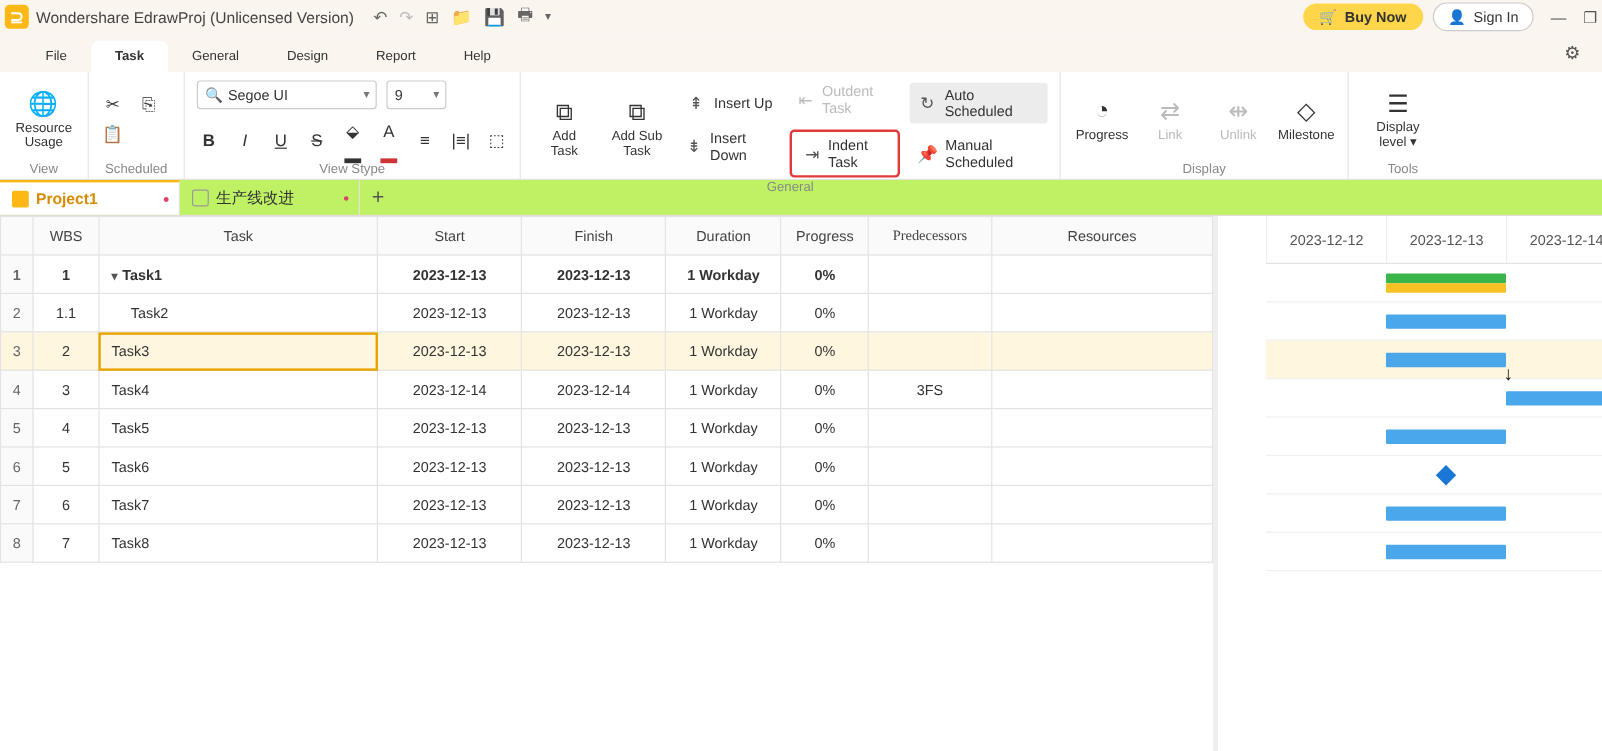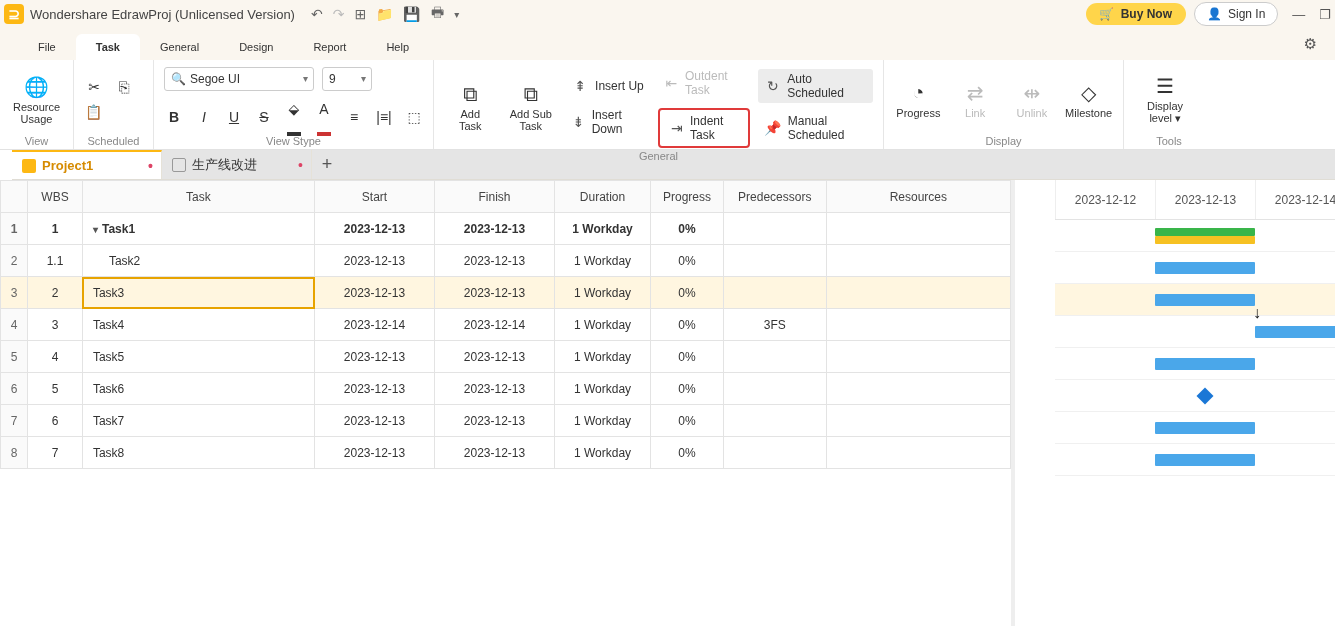--- a/index.html
+++ b/index.html
@@ -46,21 +46,21 @@
 .font-size::after { content: "▾"; position: absolute; right: 5px; color:#777; font-size:10px; }
 .style-row { display:flex; gap:10px; align-items:center; }
 .style-btn { width:20px; text-align:center; cursor:pointer; font-size:14px; color:#333; }
 .style-btn.u { text-decoration: underline; }
 .style-btn.s { text-decoration: line-through; }
 .color-chip { display:inline-block; width:14px; height:4px; position:relative; top:6px;}
 .fill-chip { background:#333; }
 .font-chip { background:#c33; }
 
 
-.doctabs { height: 30px; background: #e5e5e5; display: flex; align-items: center; border-bottom: 1px solid #e0ddd5; margin-left: 12px; }
+.doctabs { height: 30px; background: #bef264; display: flex; align-items: center; border-bottom: 1px solid #e0ddd5; }
 .doctab { display: flex; align-items: center; height: 100%; padding: 0 24px 0 10px; gap: 6px; font-size: 13px; cursor: pointer; position: relative; border-right:1px solid #e6e2d8; min-width:150px; }
 .doctab.active { background: #fff; border-top: 2px solid #fdb813; font-weight:600; color:#d68b00;}
 .doctab .dirty { position: absolute; right: 8px; color: #d46; font-size: 14px; }
 .doctab .file-ico { width:14px; height:14px; background:#fdb813; border-radius:2px; }
 .doctab .file-ico2 { width:14px; height:14px; border:1px solid #999; border-radius:2px; }
 .addtab { width: 30px; text-align:center; font-size:18px; color:#555; cursor:pointer; }
 
 
 .main { display:flex; height: calc(626px - 28px - 32px - 90px - 30px); }
 .grid { flex: 0 0 1015px; overflow:auto; border-right: 4px solid #eee; }
@@ -73,21 +73,21 @@
 table.tasks td.task-name { text-align: left; padding-left: 10px; }
 tr.summary td { font-weight: bold; }
 tr.selected-row td { background: #fff6e0; }
 td.selected-cell { outline: 2px solid #e7a300; outline-offset: -2px; background:#fff; }
 .rownum { width: 28px; background:#fafafa; color:#666; }
 .wbs { width: 56px; }
 .col-task { width: 240px; }
 .col-date { width: 124px; }
 .col-dur { width: 98px; }
 .col-prog { width: 74px; }
-.col-pred { width: 104px; }
+.col-pred { width: 104px; font-family: Liberation Serif, serif; }
 .col-res { width: 190px; }
 .caret { display:inline-block; margin-right:4px; color:#555; font-size:10px; }
 .indent1 { padding-left: 26px !important; }
 
 
 .gantt-header { height: 40px; border-bottom:1px solid #e3e3e3; display:flex; }
 .gantt-header .day { flex:0 0 100px; border-left:1px solid #eee; display:flex; align-items:center; justify-content:center; font-size:12px; color:#555; }
 .gantt-body { position:relative; }
 .gantt-row { height:32px; border-bottom:1px solid #f0f0f0; position:relative; }
 .gantt-row.sel { background:#fff6e0; }

